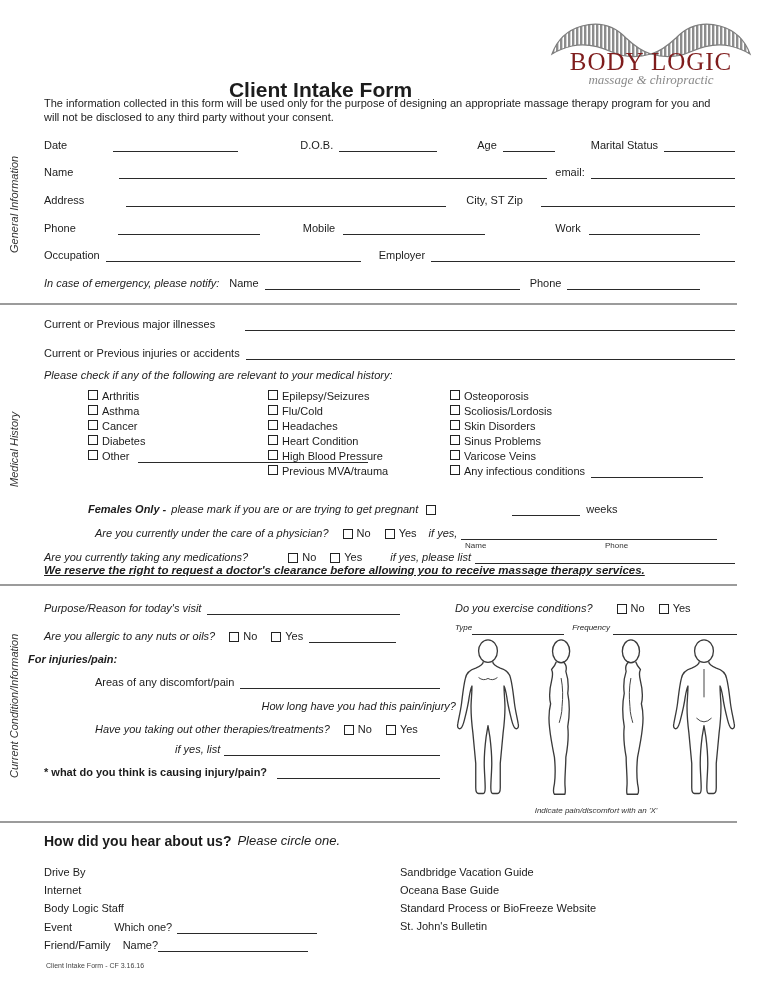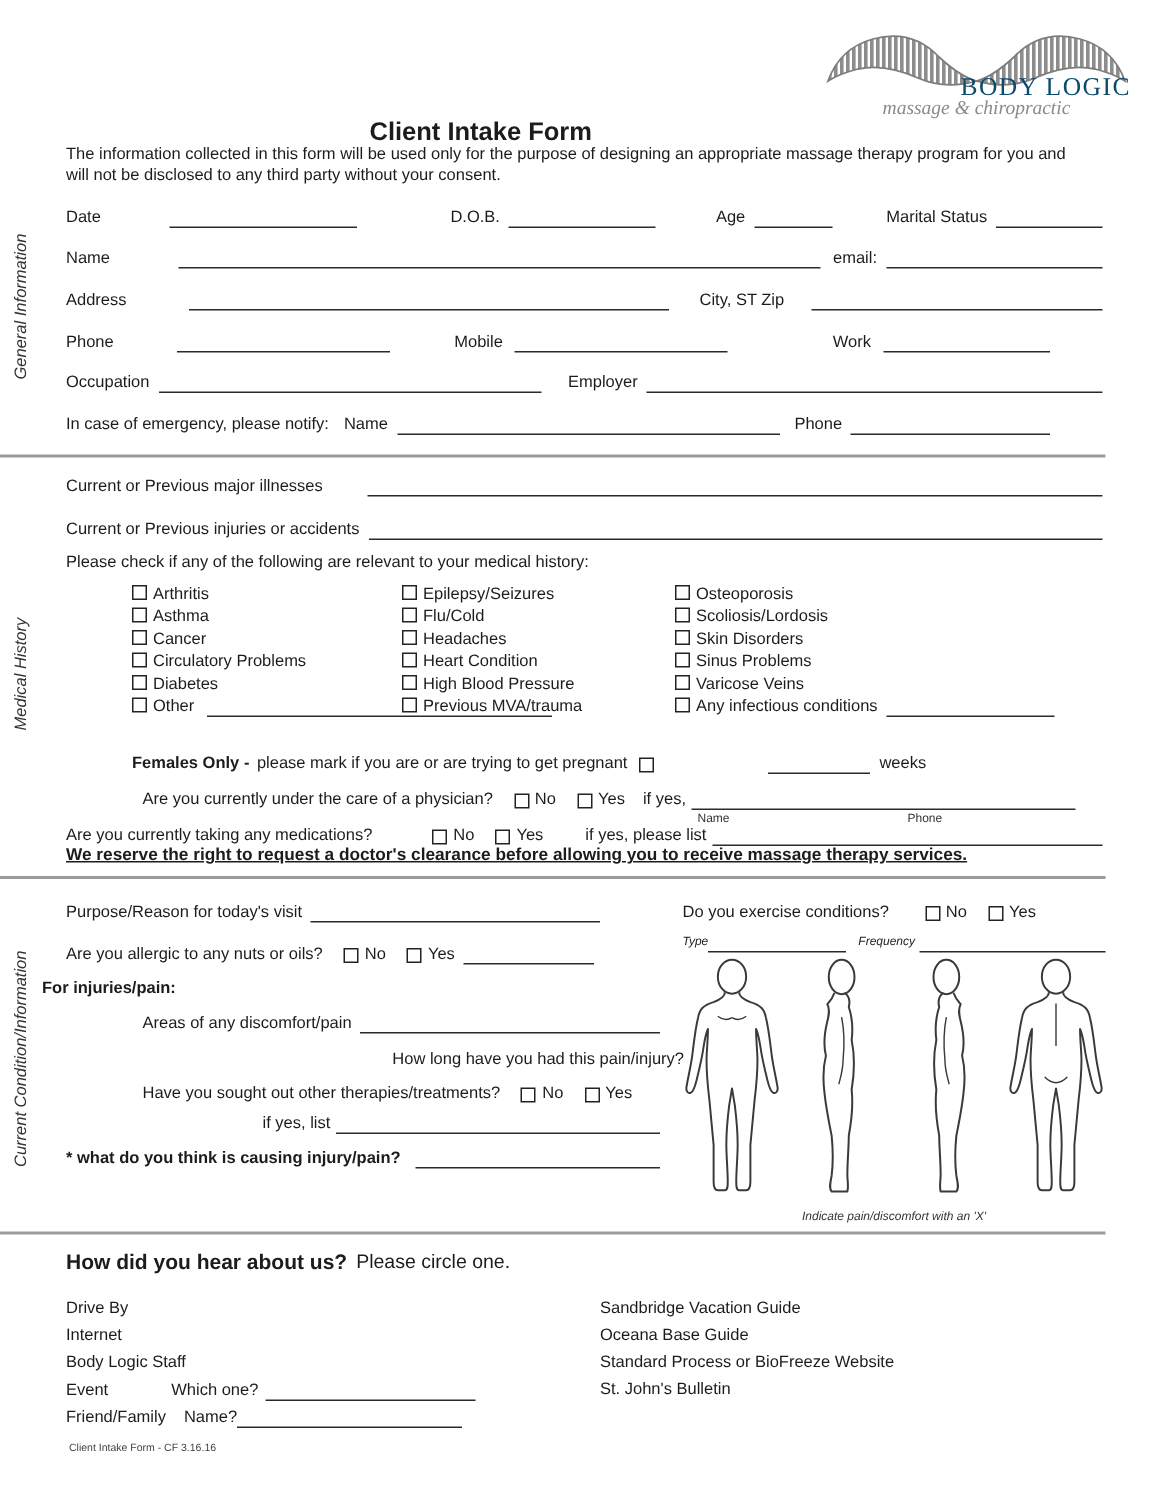--- a/index.html
+++ b/index.html
@@ -1,34 +1,34 @@
 <!DOCTYPE html>
 <html><head>
 <meta charset="utf-8">
 <style>
   html,body{margin:0;padding:0;background:#fff;}
   .page{position:relative;width:768px;height:994px;background:#fff;overflow:hidden;
         font-family:"Liberation Sans",sans-serif;color:#1c1c1c;}
   .abs{position:absolute;}
   .row{position:absolute;display:flex;align-items:flex-end;font-size:11px;line-height:14px;white-space:nowrap;}
   .lbl{white-space:nowrap;}
-  .it{}
+  .it{font-style:italic;}
   .bd{font-weight:bold;}
   .blank{display:inline-block;border-bottom:1px solid #2a2a2a;height:13px;}
   .grow{flex:1 1 auto;}
   .cb{display:inline-block;width:8px;height:8px;border:1.3px solid #222;margin:0 4px 1px 0;vertical-align:-1px;}
   .divider{position:absolute;left:0;width:737px;height:2px;background:#9b9b9b;}
   .vlabel{position:absolute;font-size:11px;font-style:italic;color:#333;
           transform:rotate(-90deg);transform-origin:0 0;white-space:nowrap;}
   .chkitem{display:flex;align-items:center;height:15px;font-size:11px;}
   .sub8{font-size:8px;color:#333;}
   .logo{position:absolute;top:6px;right:14px;width:206px;text-align:center;}
-  .logo-name{font-family:"Liberation Serif",serif;font-size:17px;letter-spacing:1px;color:#0c4a6e;margin-top:-14px;text-align:right;}
+  .logo-name{font-family:"Liberation Serif",serif;font-size:25px;letter-spacing:1px;color:#7f1d1d;margin-top:-14px;}
   .logo-tag{font-family:"Liberation Serif",serif;font-style:italic;font-size:13px;color:#8a8a8a;margin-top:-4px;}
-  .title{position:absolute;top:78px;left:0;width:641px;text-align:center;font-size:17px;font-weight:bold;}
+  .title{position:absolute;top:78px;left:0;width:641px;text-align:center;font-size:21px;font-weight:bold;}
   .intro{position:absolute;top:96px;left:44px;width:676px;font-size:11px;line-height:14px;}
   .figrow{position:absolute;top:638px;left:455px;width:282px;display:flex;justify-content:space-between;align-items:flex-end;}
   .figcap{position:absolute;top:806px;left:455px;width:282px;text-align:center;font-size:8px;font-style:italic;color:#333;}
   .refitem{position:absolute;font-size:11px;}
   .footer{position:absolute;top:962px;left:46px;font-size:7px;color:#444;}
   svg{display:block;}
 </style>
 </head>
 <body>
 
@@ -127,24 +127,20 @@
     <div class="chkitem">
         <span class="cb"></span>
         <span>Asthma</span>
       </div>
     <div class="chkitem">
         <span class="cb"></span>
         <span>Cancer</span>
       </div>
     <div class="chkitem">
         <span class="cb"></span>
-        <span>Circulatory Problems</span>
-      </div>
-    <div class="chkitem">
-        <span class="cb"></span>
         <span>Diabetes</span>
       </div>
     <div class="chkitem">
         <span class="cb"></span>
         <span>Other</span>
         <span class="blank" style="width:230px;margin-left:8px;"></span>
       </div>
   </div>
 
   <div class="abs" style="left:268px;top:388px;">
@@ -255,21 +251,21 @@
   </div>
   <div class="row" style="left:95px;top:675px;width:345px;">
     <span class="lbl">Areas of any discomfort/pain</span>
     <span class="blank grow" style="margin-left:6px;"></span>
   </div>
   <div class="row" style="left:111px;top:699px;width:345px;flex-direction:column;">
     <span class="lbl it">How long have you had this pain/injury?</span>
     <span class="blank grow" style="margin-left:4px;"></span>
   </div>
   <div class="row" style="left:95px;top:722px;">
-    <span class="lbl it">Have you sought out other therapies/treatments?</span>
+    <span class="lbl it">Have you taking out other therapies/treatments?</span>
     <span class="cb" style="margin-left:14px;"></span>
     <span class="lbl">No</span>
     <span class="cb" style="margin-left:14px;"></span>
     <span class="lbl">Yes</span>
   </div>
   <div class="row" style="left:44px;top:765px;width:396px;">
     <span class="lbl bd">* what do you think is causing injury/pain?</span>
     <span class="blank grow" style="margin-left:10px;"></span>
   </div>
   <div class="row" style="left:175px;top:742px;width:265px;">

